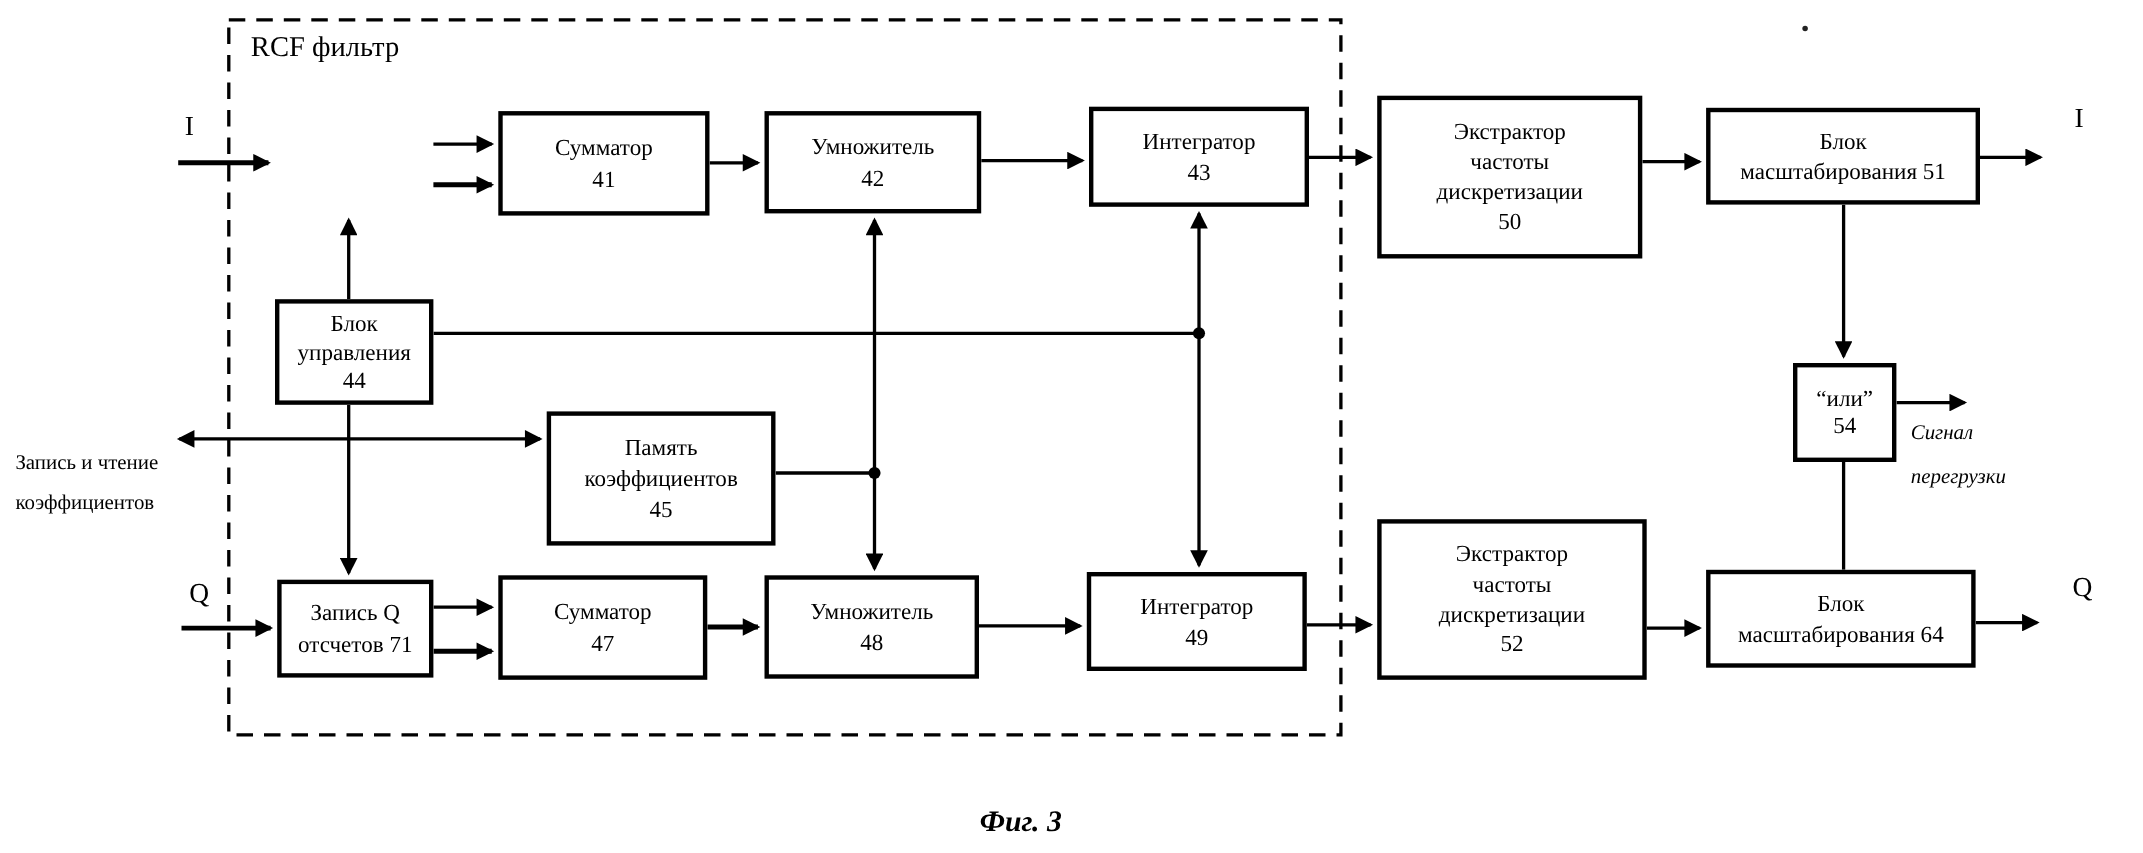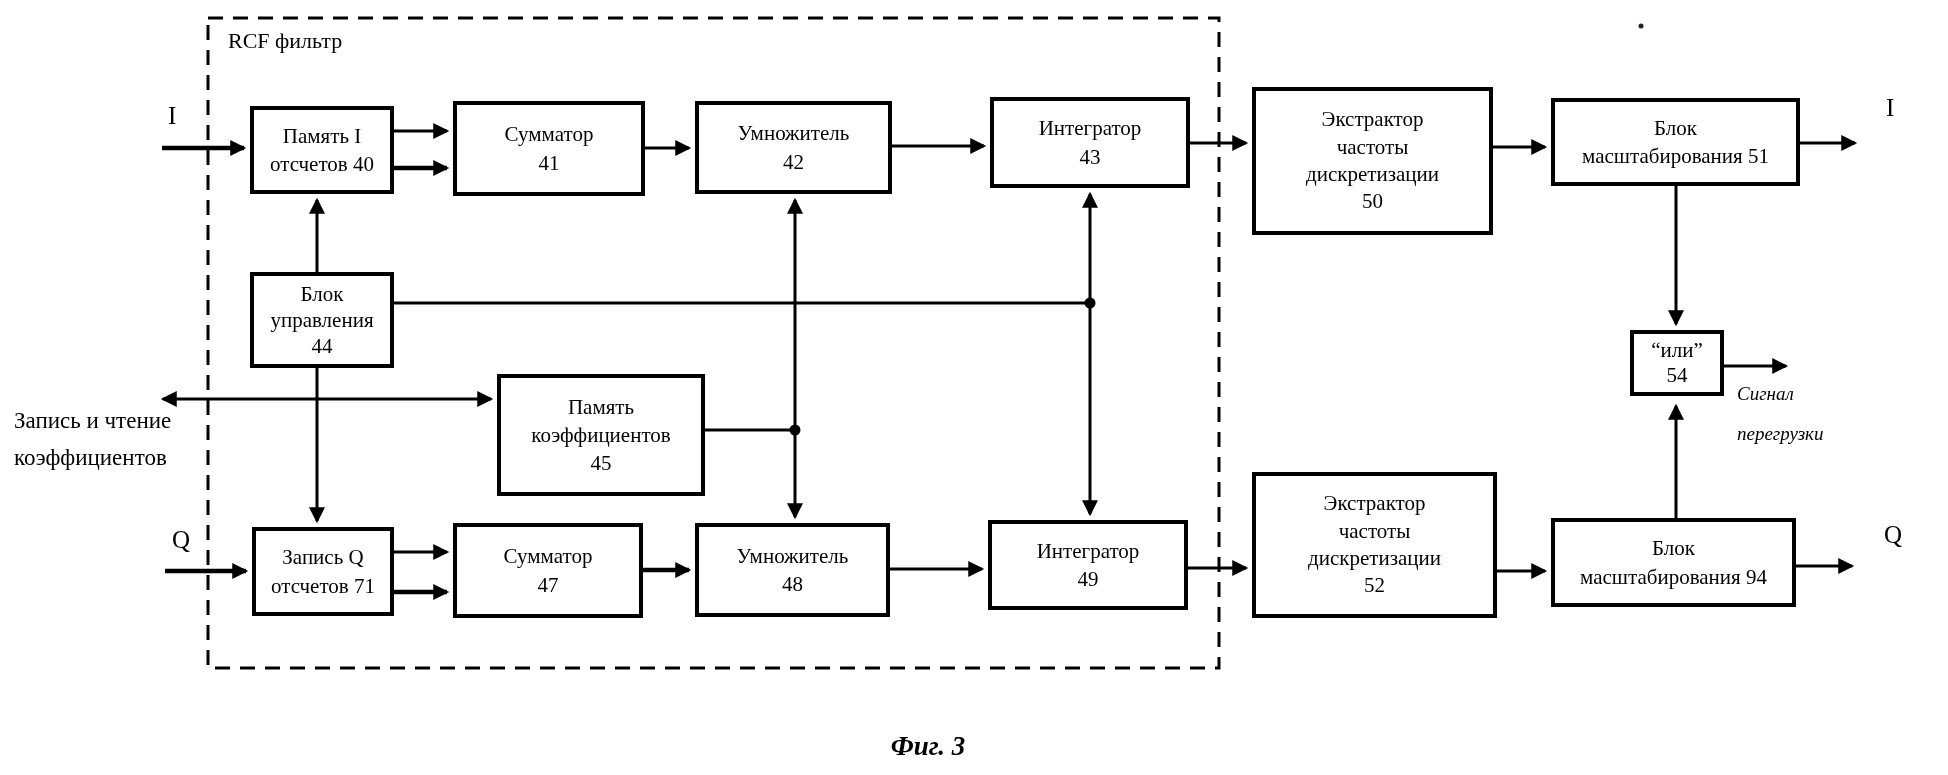--- a/index.html
+++ b/index.html
@@ -14,22 +14,22 @@
   .ct { stroke:#000; stroke-width:4.5; fill:none; }
   .blk {
     position:absolute; box-sizing:border-box;
     border:4px solid #000; background:#fff;
     display:flex; flex-direction:column; align-items:center; justify-content:center;
     text-align:center; font-size:21px; line-height:1.34; z-index:2;
     white-space:nowrap;
   }
   .lbl { position:absolute; z-index:3; background:transparent; white-space:nowrap; }
   .io-lbl { font-size:25px; }
-  .rcf-lbl { font-size:22px; }
-  .coef-lbl { font-size:23px; line-height:37px; }
+  .rcf-lbl { font-size:26px; }
+  .coef-lbl { font-size:19px; line-height:37px; }
   .ovl-lbl { font-size:19px; font-style:italic; line-height:40px; }
   .caption { font-size:27px; font-weight:bold; width:160px; text-align:center; }
 </style>
 </head>
 <body>
 
 <div class="stage">
 
   <svg class="wires" width="1948" height="775" viewBox="0 0 1948 775">
     <defs>
@@ -73,24 +73,20 @@
     <line class="c" x1="795" y1="430" x2="795" y2="517" marker-end="url(#arr)"></line>
     <circle cx="795" cy="430" r="5.5" fill="#000"></circle>
 
     <line class="c" x1="1676" y1="186" x2="1676" y2="324" marker-end="url(#arr)"></line>
     <line class="c" x1="1676" y1="518" x2="1676" y2="406" marker-end="url(#arr)"></line>
     <line class="c" x1="1724" y1="366" x2="1786" y2="366" marker-end="url(#arr)"></line>
 
     <circle cx="1641" cy="26" r="2.5" fill="#222"></circle>
   </svg>
 
-  <div class="blk" style="left:250px; top:106px; width:144px; height:88px;">
-    <div>Память I</div>
-    <div>отсчетов 40</div>
-  </div>
 
   <div class="blk" style="left:453px; top:101px; width:192px; height:95px;">
     <div>Сумматор</div>
     <div>41</div>
   </div>
 
   <div class="blk" style="left:695px; top:101px; width:197px; height:93px;">
     <div>Умножитель</div>
     <div>42</div>
   </div>
@@ -146,24 +142,24 @@
 
   <div class="blk" style="left:1252px; top:472px; width:245px; height:146px; line-height:1.3;">
     <div>Экстрактор</div>
     <div>частоты</div>
     <div>дискретизации</div>
     <div>52</div>
   </div>
 
   <div class="blk" style="left:1551px; top:518px; width:245px; height:89px;">
     <div>Блок</div>
-    <div>масштабирования 94</div>
+    <div>масштабирования 64</div>
   </div>
 
-  <div class="blk" style="left:1630px; top:330px; width:94px; height:66px; line-height:1.2;">
+  <div class="blk" style="left:1630px; top:330px; width:94px; height:90px; line-height:1.2;">
     <div>“или”</div>
     <div>54</div>
   </div>
 
   <div class="lbl rcf-lbl" style="left:228px; top:28px;">RCF фильтр</div>
 
   <div class="lbl io-lbl" style="left:168px; top:102px;">I</div>
   <div class="lbl io-lbl" style="left:172px; top:526px;">Q</div>
   <div class="lbl io-lbl" style="left:1886px; top:94px;">I</div>
   <div class="lbl io-lbl" style="left:1884px; top:521px;">Q</div>

